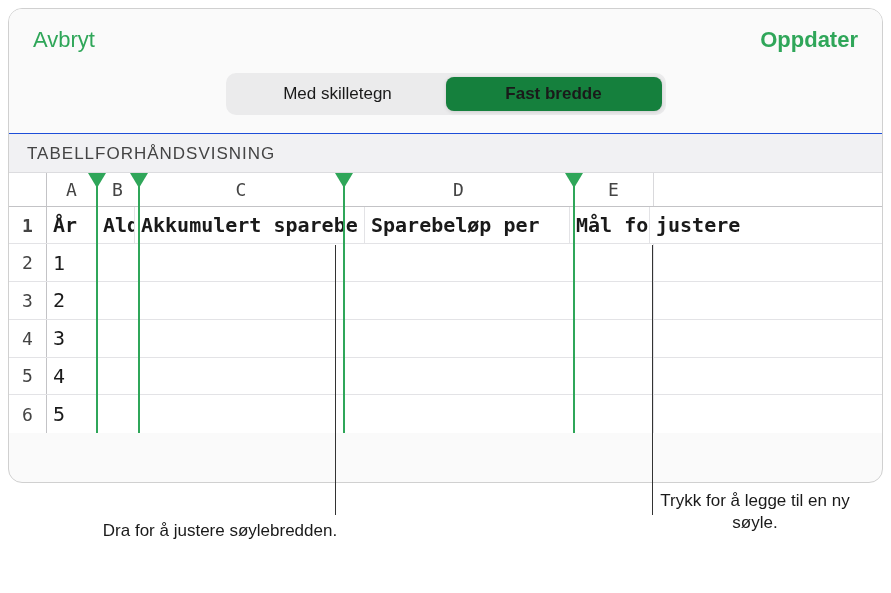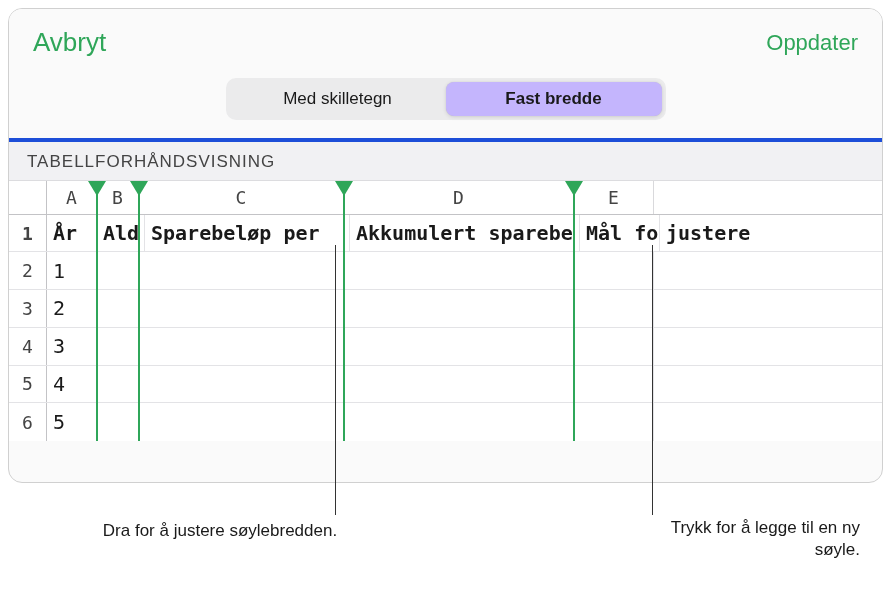--- a/index.html
+++ b/index.html
@@ -21,35 +21,35 @@
     }
     .header {
       display: flex;
       align-items: center;
       justify-content: space-between;
       padding: 18px 24px 20px 24px;
       background: #fafafa;
     }
     .cancel-btn {
       color: #2fa659;
-      font-size: 26px;
+      font-size: 22px;
       font-weight: 400;
       background: none;
       border: none;
       cursor: pointer;
     }
     .title {
       font-size: 22px;
       font-weight: 600;
       color: #1a1a1a;
     }
     .update-btn {
       color: #2fa659;
       font-size: 22px;
-      font-weight: 400;
+      font-weight: 700;
       background: none;
       border: none;
       cursor: pointer;
     }
     .segmented-wrap {
       display: flex;
       justify-content: center;
       padding: 0 0 18px 0;
     }
     .segmented {
@@ -68,27 +68,27 @@
       justify-content: center;
       font-size: 17px;
       font-weight: 500;
       color: #1a1a1a;
       border-radius: 8px;
       cursor: pointer;
       background: none;
       border: none;
     }
     .segment.selected {
-      background: #c4b5fd;
+      background: #15803d;
       box-shadow: 0 1px 4px rgba(0,0,0,0.12), 0 0 1px rgba(0,0,0,0.15);
       font-weight: 600;
     }
     .section-header {
       background: #f1f1f3;
-      border-top: 4px solid #1d4ed8;
+      border-top: 1px solid #1d4ed8;
       border-bottom: 1px solid #dcdcdf;
       padding: 10px 18px 8px 18px;
       font-size: 17px;
       letter-spacing: 1px;
       color: #444;
       font-weight: 400;
     }
     .table-area {
       background: #fff;
       position: relative;
@@ -232,23 +232,23 @@
       </div>
 
       <div class="col-divider-line" style="left:88px; top:0; height:260px;"></div>
       <div class="col-divider-line" style="left:130px; top:0; height:260px;"></div>
       <div class="col-divider-line" style="left:335px; top:0; height:260px;"></div>
       <div class="col-divider-line" style="left:565px; top:0; height:260px;"></div>
 
       <div class="data-row bold">
         <div class="rownum">1</div>
         <div class="cell" style="width:50px">År</div>
-        <div class="cell" style="width:48px">Ald</div>
+        <div class="cell" style="width:38px">Ald</div>
+        <div class="cell" style="width:230px">Akkumulert sparebe</div>
         <div class="cell" style="width:205px">Sparebeløp per</div>
-        <div class="cell" style="width:230px">Akkumulert sparebe</div>
         <div class="cell" style="width:80px">Mål for</div>
         <div class="cell" style="width:130px;border-right:none">justere</div>
       </div>
       <div class="data-row">
         <div class="rownum">2</div>
         <div class="cell" style="width:50px">1</div>
         <div class="cell" style="width:42px"></div>
         <div class="cell" style="width:205px"></div>
         <div class="cell" style="width:230px"></div>
         <div class="cell" style="width:80px"></div>
@@ -291,13 +291,13 @@
         <div class="cell" style="width:130px;border-right:none"></div>
       </div>
     </div>
   </div>
 </div>
 
 <div class="callout-line" style="left:335px; top:245px; height:270px;"></div>
 <div class="callout-line" style="left:652px; top:245px; height:270px;"></div>
 
 <div class="callout-text" style="left:100px; top:520px; width:240px;">Dra for å justere søylebredden.</div>
-<div class="callout-text" style="left:650px; top:517px; width:210px; text-align:right;">Trykk for å legge til en ny søyle.</div>
+<div class="callout-text" style="left:650px; top:490px; width:210px; text-align:center;">Trykk for å legge til en ny søyle.</div>
 
 </body></html>

